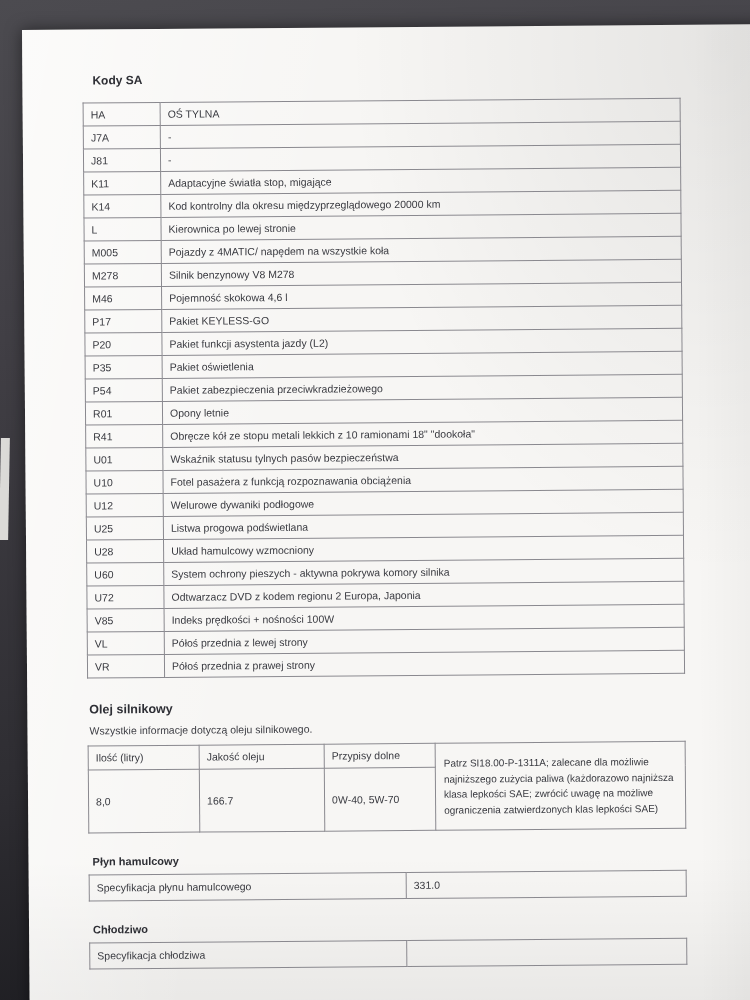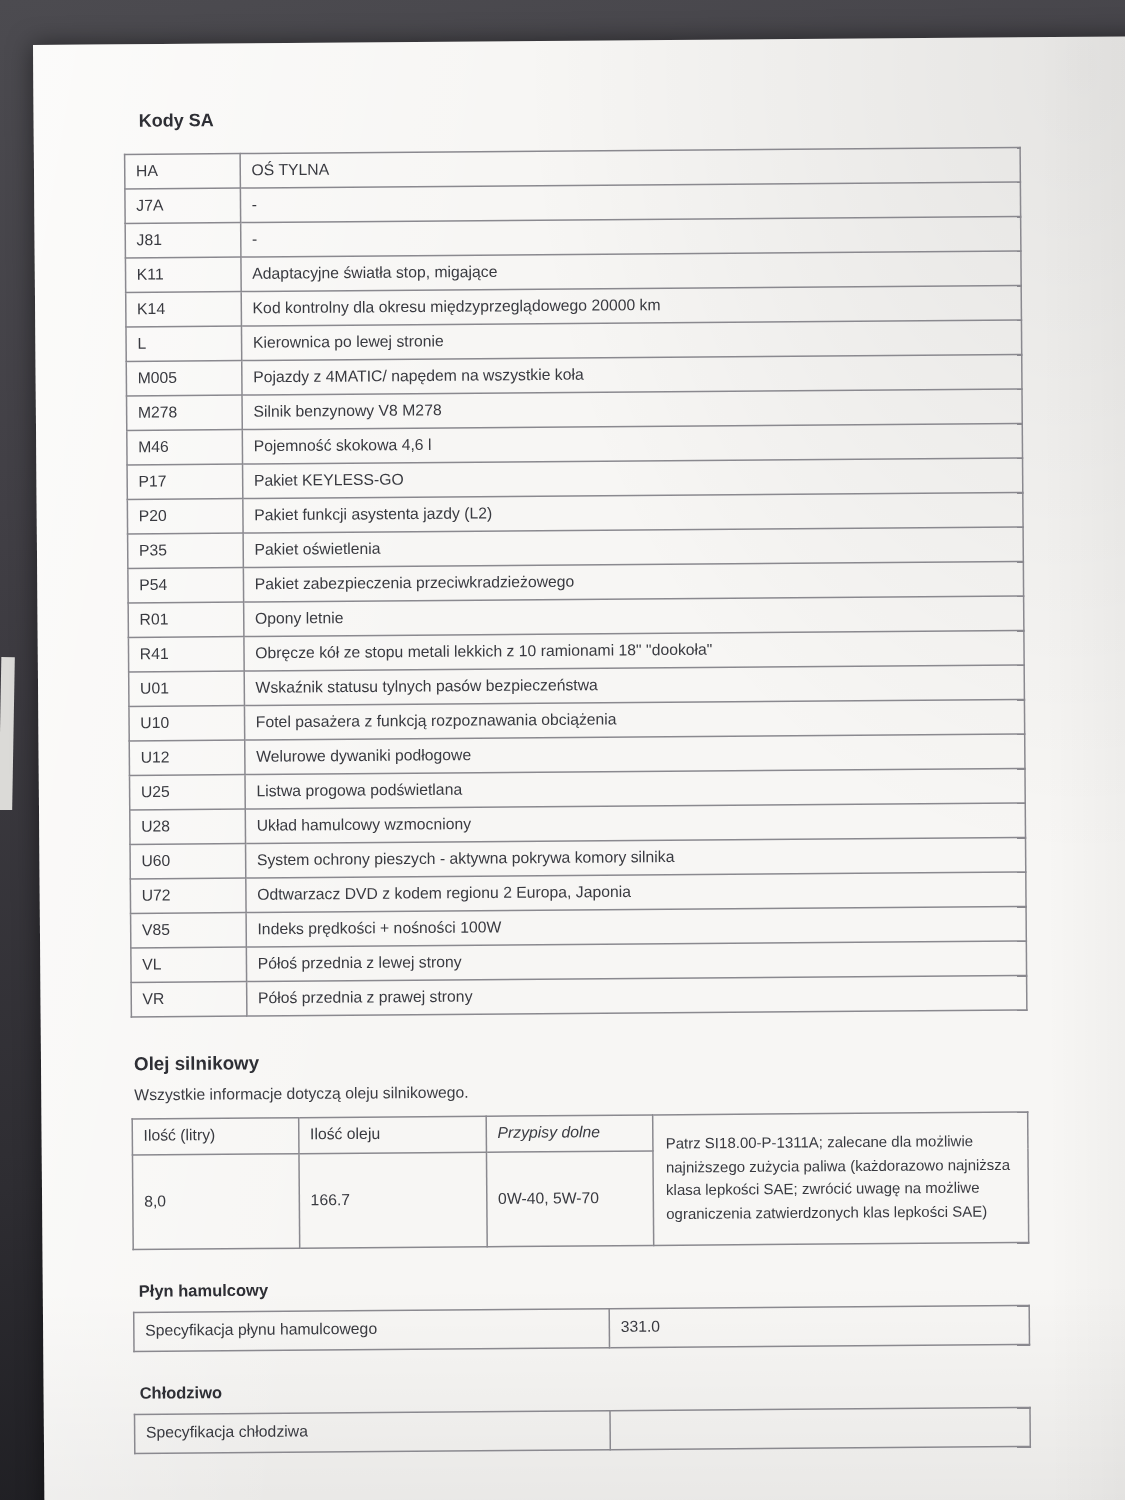--- a/index.html
+++ b/index.html
@@ -82,21 +82,21 @@
     line-height: 1.2;
     overflow: hidden;
     white-space: nowrap;
   }
   .sa-table td { height: 18px; }
   .sa-table .code-cell { width: 62px; }
   .oil-table { margin-top: 2px; }
   .oil-table th { height: 19px; }
   .oil-table .c1 { width: 96px; }
   .oil-table .c2 { width: 110px; }
-  .oil-table .c3 { width: 96px; font-style: italic; }
+  .oil-table .c3 { width: 96px; }
   .oil-table .data-row td { height: 58px; }
   .oil-table .note-cell {
     white-space: normal;
     font-size: 10px;
     line-height: 1.55;
     padding: 4px 8px;
     vertical-align: middle;
   }
   .kv-table { margin-top: 7px; }
   .kv-table td { height: 21px; }
@@ -229,21 +229,21 @@
         </tbody>
     </table>
 
     <div class="h-section">Olej silnikowy</div>
     <div class="subtitle">Wszystkie informacje dotyczą oleju silnikowego.</div>
 
     <table class="oil-table">
       <tbody>
         <tr>
           <th class="c1">Ilość (litry)</th>
-          <th class="c2">Ilość oleju</th>
+          <th class="c2">Jakość oleju</th>
           <th class="c3">Przypisy dolne</th>
           <td class="note-cell" rowspan="2">Patrz SI18.00-P-1311A; zalecane dla możliwie najniższego zużycia paliwa (każdorazowo najniższa klasa lepkości SAE; zwrócić uwagę na możliwe ograniczenia zatwierdzonych klas lepkości SAE)</td>
         </tr>
         <tr class="data-row">
           <td>8,0</td>
           <td>166.7</td>
           <td>0W-40, 5W-70</td>
         </tr>
       </tbody>
     </table>

